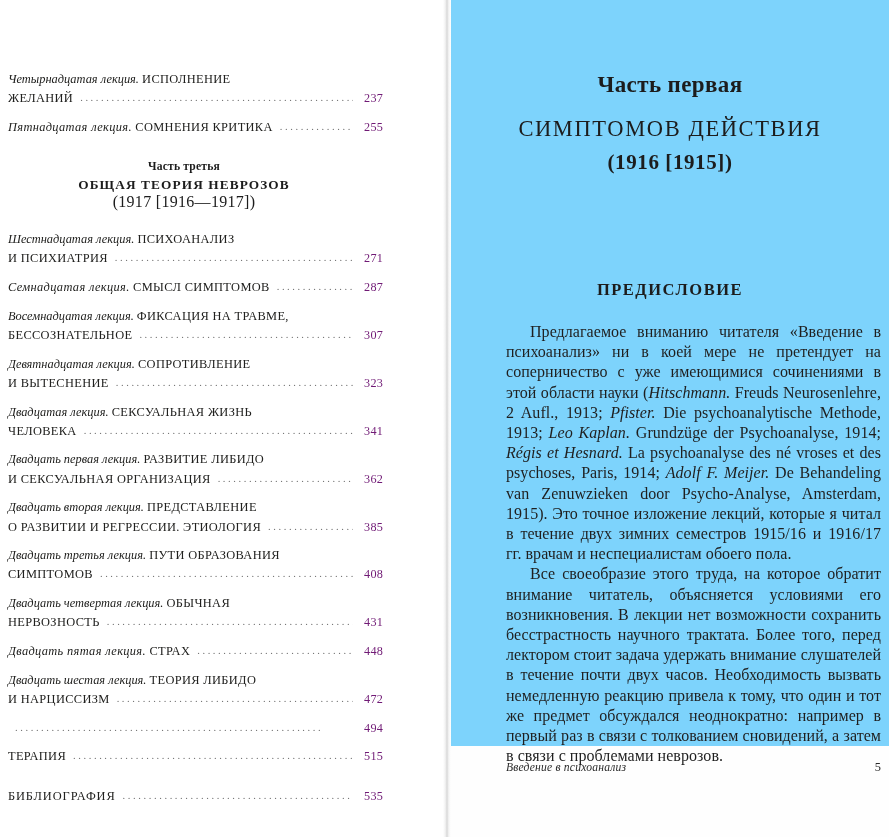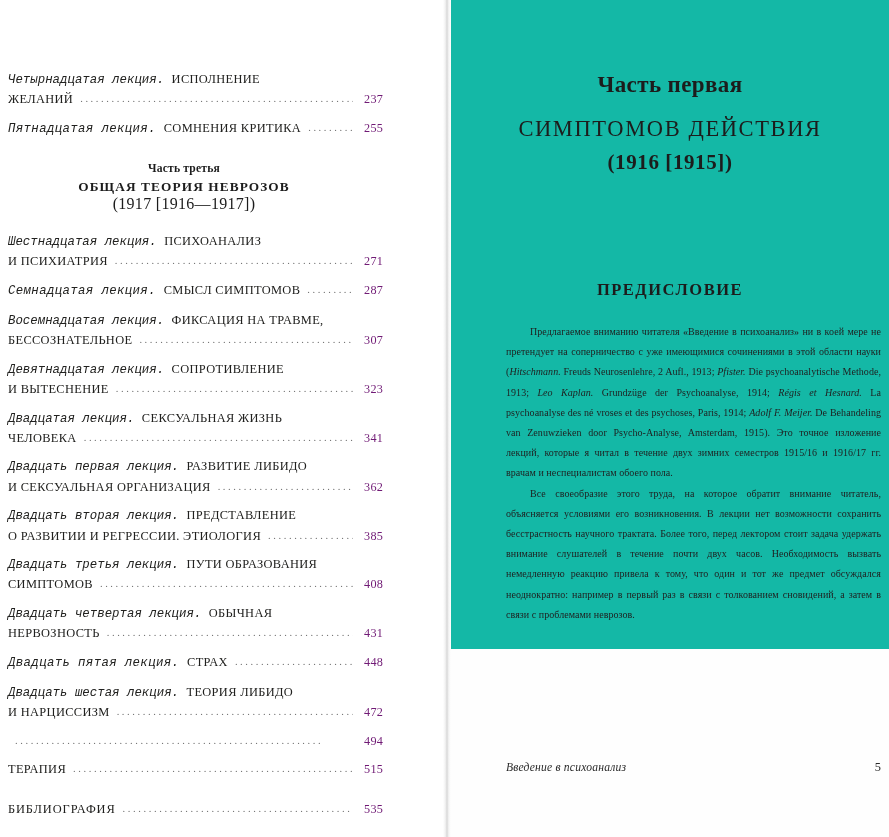--- a/index.html
+++ b/index.html
@@ -57,21 +57,20 @@
 
   .toc-entry {
     margin: 0 0 9.5px 0;
     font-size: 12.4px;
     line-height: 19.2px;
     color: #21211f;
   }
   .toc-entry .lec {
     font-style: italic;
     font-weight: 400;
-    font-family: Liberation Mono, monospace;
   }
   .toc-entry .ttl {
     font-style: normal;
     letter-spacing: .35px;
   }
 
   
   .leader-line {
     display: flex;
     align-items: baseline;
@@ -131,22 +130,22 @@
   .toc-plain .lead-txt {
     letter-spacing: .9px;
   }
 
   
   .page-right {
     position: absolute;
     left: 451px;
     top: 0;
     width: 438px;
-    height: 649px;
-    background: #14b8a6;
+    height: 746px;
+    background: #7dd3fc;
   }
 
   .part-head {
     position: absolute;
     left: 0;
     top: 68px;
     width: 438px;
     text-align: center;
   }
   .part-head .ph-kicker {
@@ -183,21 +182,21 @@
   .body-text {
     position: absolute;
     left: 55px;
     top: 322px;
     width: 375px;
   }
   .body-text p {
     margin: 0;
     text-indent: 24px;
     text-align: justify;
-    font-size: 10px;
+    font-size: 16px;
     line-height: 20.2px;
     letter-spacing: .05px;
     color: #1f1f1f;
     -moz-text-align-last: left;
     text-align-last: left;
     hyphens: manual;
   }
   .body-text p + p {
     margin-top: 0;
   }

